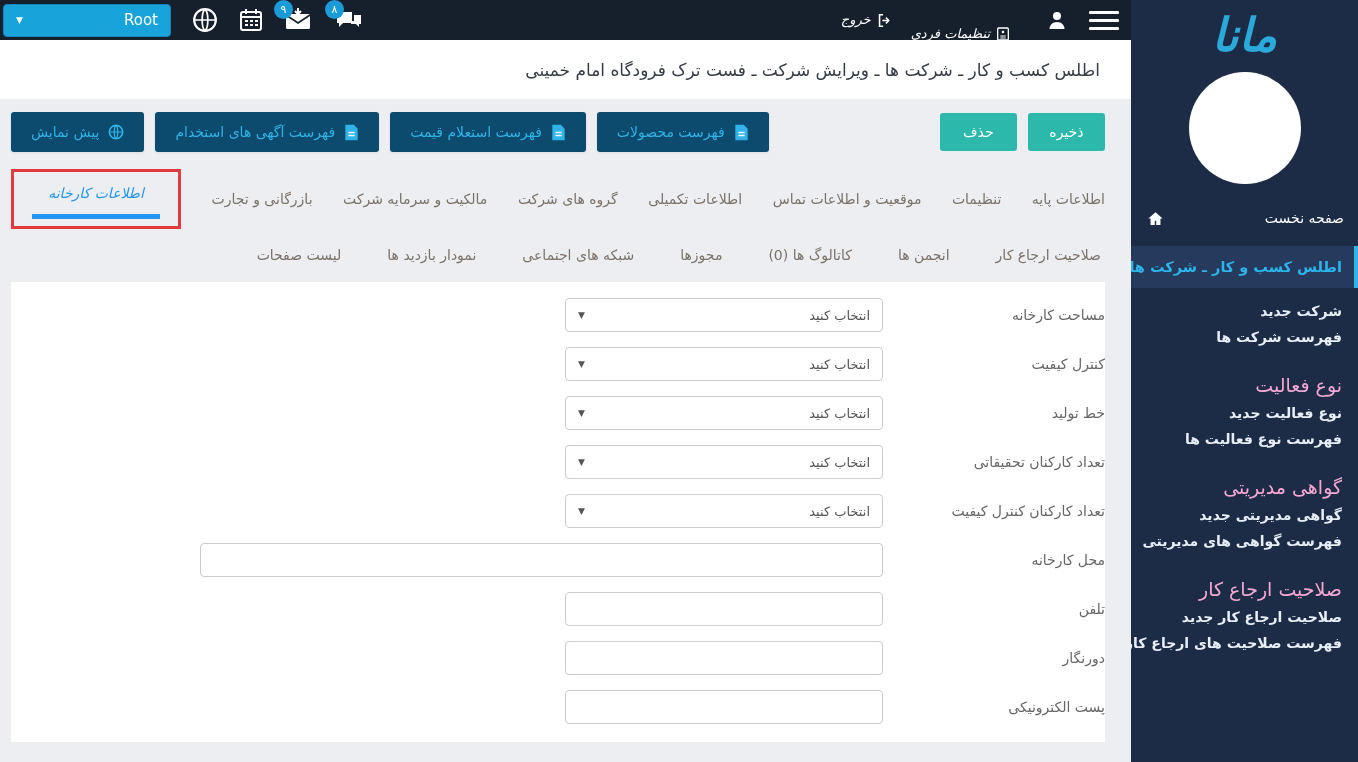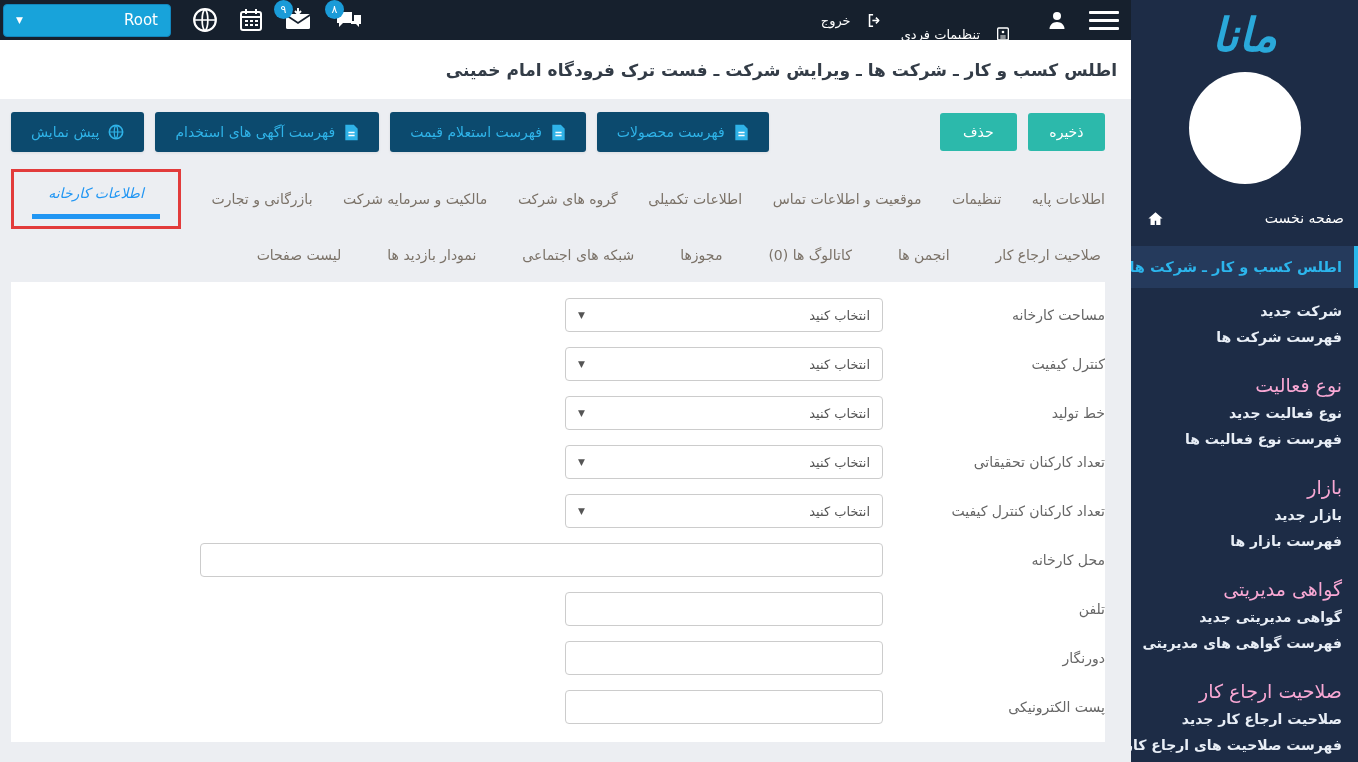--- a/index.html
+++ b/index.html
@@ -22,28 +22,28 @@
 
   
   .main { flex:1; min-width:0; display:flex; flex-direction:column; }
 
   .topbar { height:40px; background:#16202d; display:flex; align-items:center; justify-content:space-between; padding:0 10px 0 3px; flex-shrink:0; }
   .tb-group { display:flex; align-items:center; }
   .tb-right { gap:18px; }
   .tb-left { gap:21px; }
   .hamburger { display:flex; flex-direction:column; gap:5px; cursor:pointer; padding:2px; }
   .hamburger span { display:block; width:30px; height:3px; background:#fff; border-radius:1px; }
-  .tb-link { display:flex; align-items:center; gap:15px; color:#fff; font-size:13px; cursor:pointer; white-space:nowrap; }
+  .tb-link { display:flex; align-items:flex-start; gap:5px; color:#fff; font-size:13px; cursor:pointer; white-space:nowrap;font-style:italic; }
   .tb-icon { position:relative; cursor:pointer; display:flex; align-items:center; }
   .badge { position:absolute; top:-8px; left:-10px; min-width:19px; height:19px; border-radius:50%; background:#1a9bd8; color:#fff; font-size:11px; display:flex; align-items:center; justify-content:center; }
   .root-dd { width:168px; height:33px; background:#18a3da; border:1px solid #1286bd; border-radius:4px; display:flex; align-items:center; justify-content:space-between; padding:0 12px; color:#fff; font-size:15px; cursor:pointer; direction:rtl; }
   .root-dd .caret { font-size:9px; }
 
   .title-band { height:59px; background:#ffffff; display:flex; align-items:center; padding-right:14px; flex-shrink:0; }
-  .page-title { font-size:17px; font-weight:700; color:#333c47; margin:0; white-space:nowrap; }
+  .page-title { font-size:17px; font-weight:400; color:#333c47; margin:17px; white-space:nowrap; }
 
   .content { flex:1; display:flex; flex-direction:column; padding:13px 26px 0 11px; min-height:0; }
 
   .actions-row { display:flex; align-items:center; gap:11px; flex-shrink:0; }
   .btn-teal { width:120px; height:38px; background:#2cb9ab; color:#fff; border:none; border-radius:3px; font-size:14px; font-family:inherit; cursor:pointer; }
   .btn-delete { margin-inline-end:160px; }
   .btn-link { height:40px; background:#0c4a6e; color:#2fb3e8; border:none; border-radius:3px; padding:0 20px; font-size:14px; font-family:inherit; display:flex; align-items:center; gap:9px; cursor:pointer; box-shadow:0 1px 3px rgba(0,0,0,0.08); white-space:nowrap; }
 
   .tabs-row1 { display:flex; align-items:center; justify-content:space-between; margin-top:13px; height:67px; flex-shrink:0; }
   .tabs-row2 { display:flex; align-items:center; gap:46px; padding-right:4px; height:46px; flex-shrink:0; }
@@ -88,25 +88,20 @@
 
     <nav class="menu">
       <div class="group">
         <div class="menu-item">شرکت جدید</div>
         <div class="menu-item">فهرست شرکت ها</div>
       </div>
       <div class="group">
         <div class="section-header">نوع فعالیت</div>
         <div class="menu-item">نوع فعالیت جدید</div>
         <div class="menu-item">فهرست نوع فعالیت ها</div>
-      </div>
-      <div class="group">
-        <div class="section-header">بازار</div>
-        <div class="menu-item">بازار جدید</div>
-        <div class="menu-item">فهرست بازار ها</div>
       </div>
       <div class="group">
         <div class="section-header">گواهی مدیریتی</div>
         <div class="menu-item">گواهی مدیریتی جدید</div>
         <div class="menu-item">فهرست گواهی های مدیریتی</div>
       </div>
       <div class="group">
         <div class="section-header">صلاحیت ارجاع کار</div>
         <div class="menu-item">صلاحیت ارجاع کار جدید</div>
         <div class="menu-item">فهرست صلاحیت های ارجاع کار</div>

